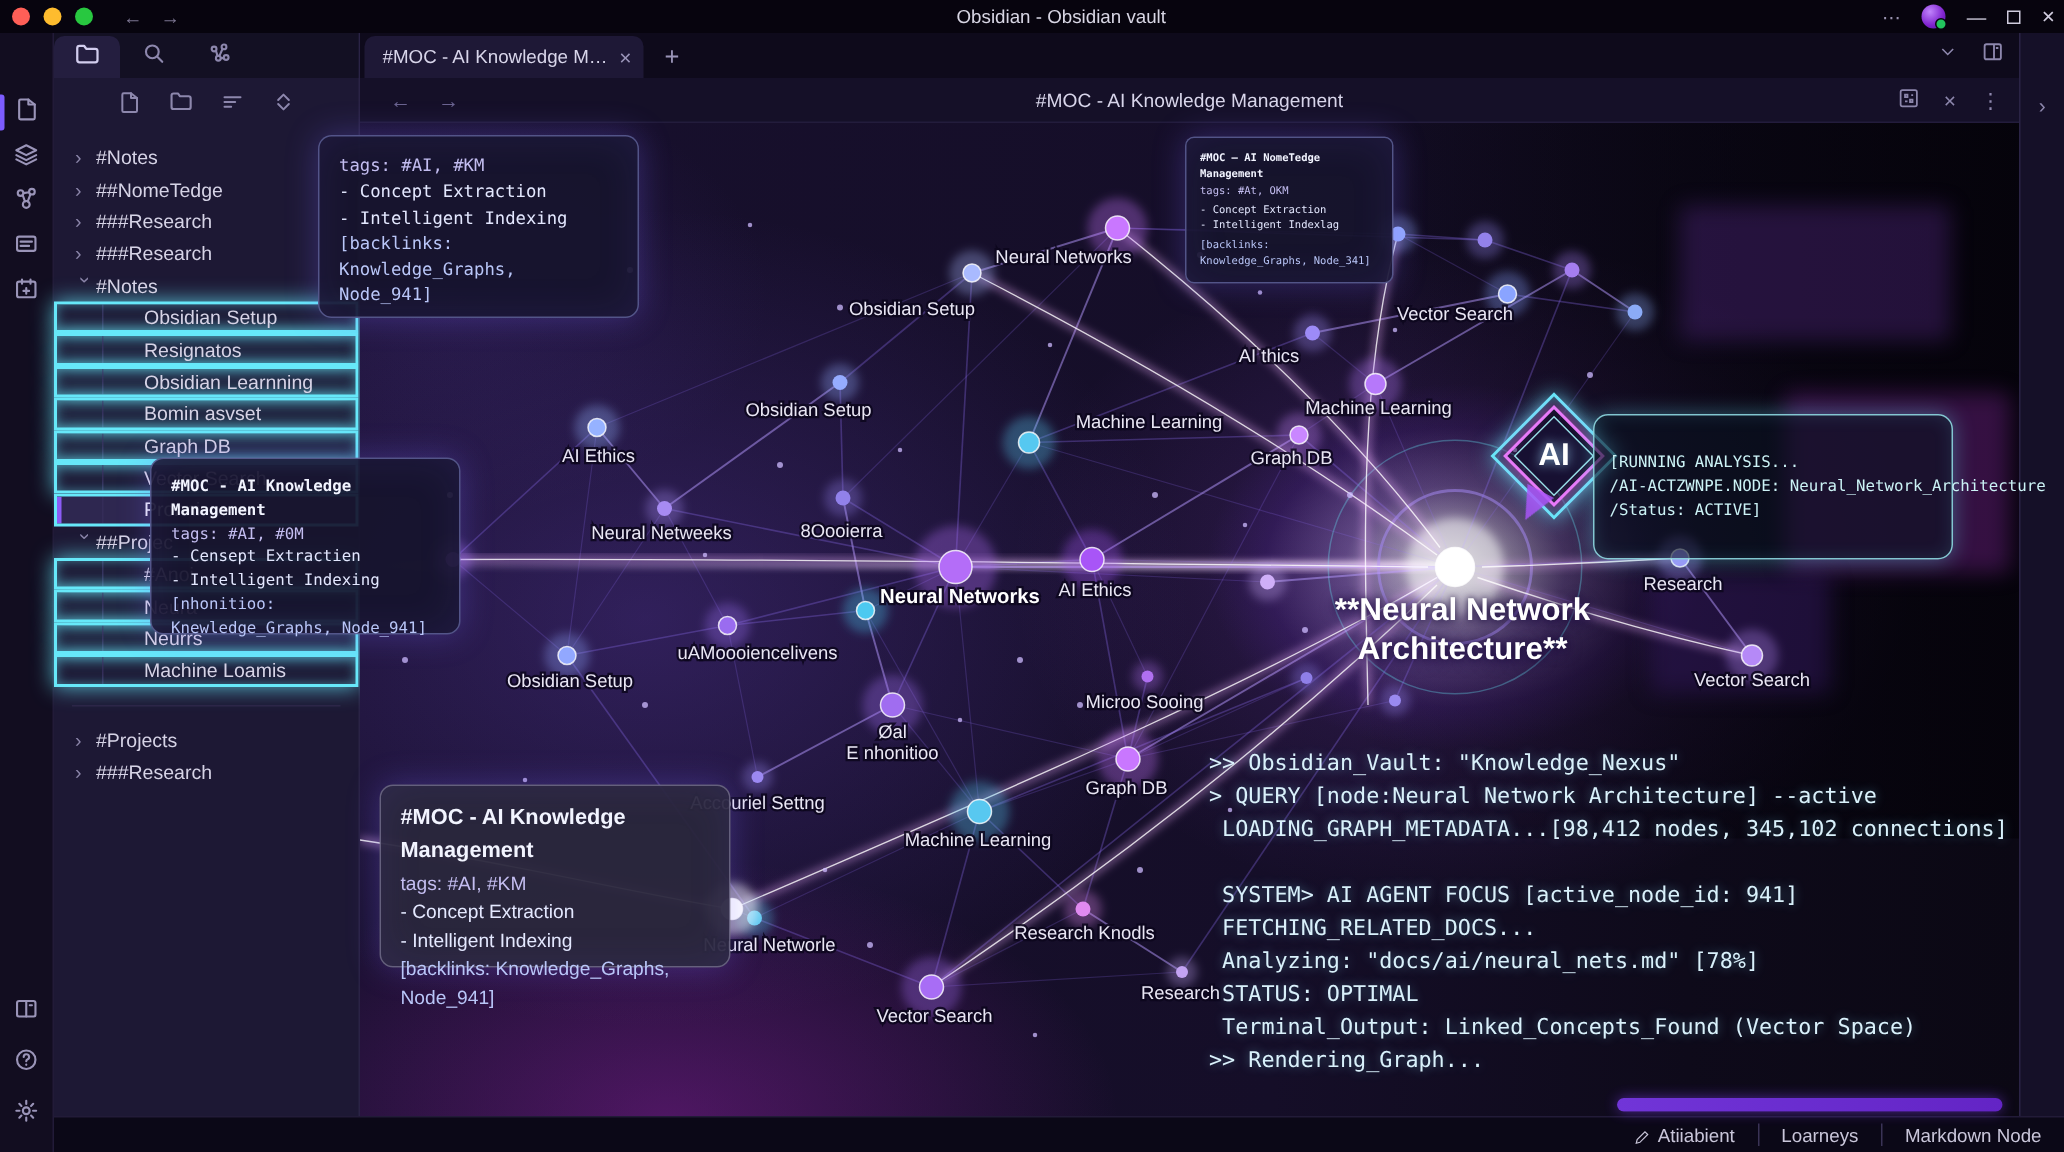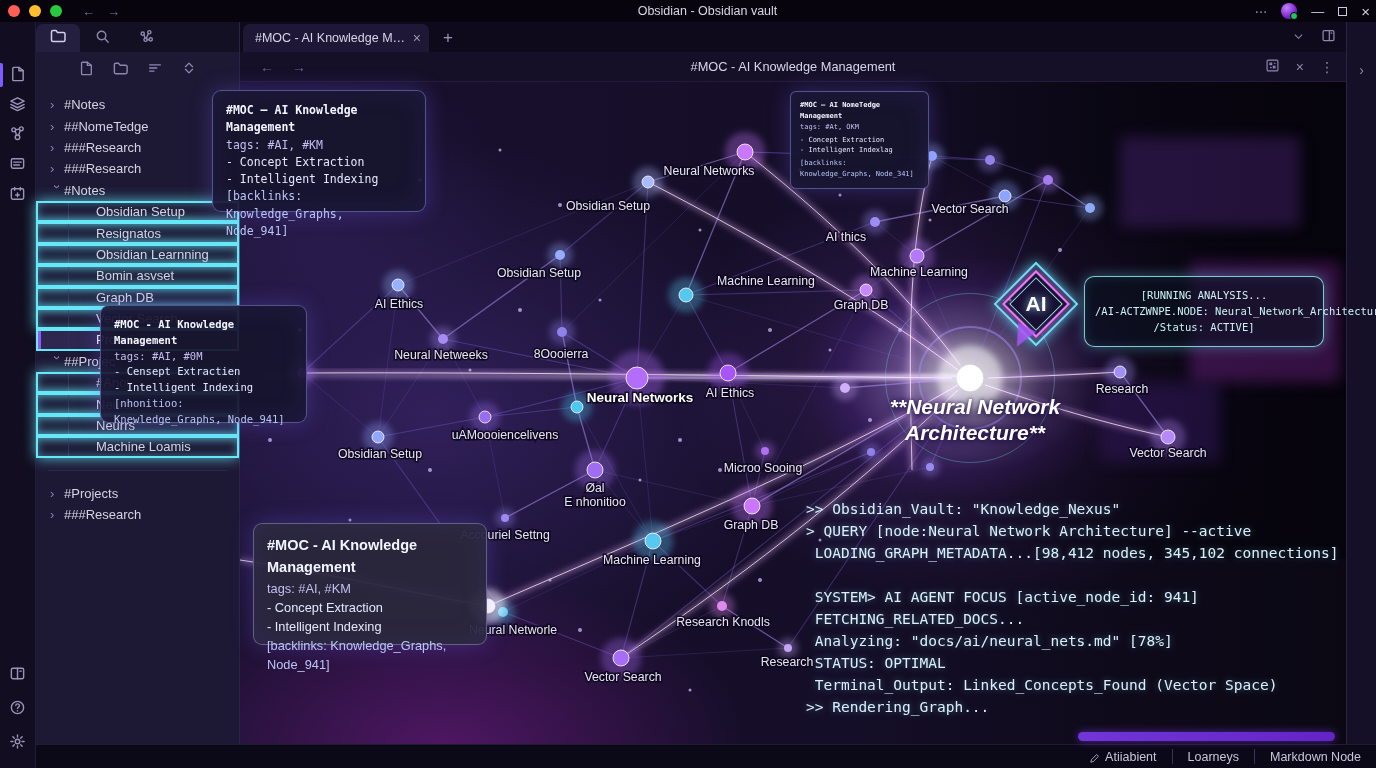--- a/index.html
+++ b/index.html
@@ -80,21 +80,21 @@
   }
   .server-shade { position:absolute; right:0; top:0; width:40%; height:72%;
     background:linear-gradient(90deg, transparent 0%, rgba(5,3,12,.45) 45%, rgba(4,2,9,.8) 100%); }
   .blob { position:absolute; filter:blur(7px); border-radius:4px; }
   .beam { position:absolute; left:0; top:293px; width:735px; height:4px; filter:blur(2px);
     background:linear-gradient(90deg, rgba(255,255,255,0), rgba(236,222,255,.45) 55%, rgba(255,255,255,.95)); }
   .ring { position:absolute; border-radius:50%; }
   .graph svg.net { position:absolute; inset:0; width:100%; height:100%; }
   .center-label { position:absolute; left:535px; top:312px; width:400px; text-align:center;
     font-size:21px; font-weight:bold; color:#ffffff; line-height:1.22;
-    text-shadow:0 2px 10px rgba(30,10,70,.95), 0 0 4px rgba(20,10,50,.8);font-style:italic; }
+    text-shadow:0 2px 10px rgba(30,10,70,.95), 0 0 4px rgba(20,10,50,.8); }
 
   
   .overlay { position:absolute; inset:0; pointer-events:none; }
   .card { position:absolute; background:rgba(23,20,45,.93); border:1px solid rgba(143,150,228,.5);
     border-radius:9px; box-shadow:0 0 22px rgba(122,102,255,.30), inset 0 0 28px rgba(92,72,185,.14);
     color:#e4e8ff; padding:11px 13px; display:flex; flex-direction:column; justify-content:space-between; }
   .card .card-title { font-weight:bold; color:#f2f4ff; }
   .card .card-tags { color:#c3bdf0; }
   .card .card-backlinks { color:#b9c6f8; }
   .card.mono-lg { font:11.5px/1.5 "DejaVu Sans Mono",monospace; }
@@ -108,24 +108,24 @@
   .diam { position:absolute; transform:rotate(45deg); }
   .d1 { inset:0; border:2px solid #67e8f9; box-shadow:0 0 14px rgba(103,232,249,.8), inset 0 0 8px rgba(103,232,249,.5); background:rgba(20,12,40,.4); }
   .d2 { inset:6px; border:2px solid #e879f9; box-shadow:0 0 10px rgba(232,121,249,.7); }
   .d3 { inset:11px; background:#171032; border:1px solid #9adfe8; }
   .ai-txt { position:absolute; inset:0; display:flex; align-items:center; justify-content:center;
     color:#ffffff; font-weight:bold; font-size:21px; text-shadow:0 0 8px rgba(160,220,255,.9); }
   .ai-tail { position:absolute; left:6px; top:52px; width:0; height:0;
     border-left:10px solid transparent; border-right:10px solid transparent;
     border-top:22px solid rgba(168,85,247,.85); transform:rotate(28deg); filter:blur(.4px); }
 
-  .analysis { position:absolute; left:1084px; top:276px; width:240px; padding:11px 10px;
+  .analysis { position:absolute; left:1062px; top:276px; width:240px; padding:24px 10px;
     border:1.5px solid rgba(152,233,240,.85); border-radius:10px; background:rgba(9,17,32,.62);
     box-shadow:0 0 14px rgba(100,220,240,.4), inset 0 0 12px rgba(100,220,240,.14);
-    color:#ccf3f6; font:10.5px/1.5 "DejaVu Sans Mono",monospace; white-space:pre;text-align:center; }
+    color:#ccf3f6; font:10.5px/1.5 "DejaVu Sans Mono",monospace; white-space:pre; }
 
   .terminal { position:absolute; left:806px; top:498px; width:542px;
     color:#d9f1fb; font:14.5px/1.52 "DejaVu Sans Mono",monospace; white-space:pre;
     text-shadow:0 0 7px rgba(128,219,250,.45); }
 
   .scroll-pill { position:absolute; left:1078px; top:732px; width:257px; height:9px; border-radius:5px;
     background:linear-gradient(90deg,#7c3aed,#6d28d9); box-shadow:0 0 9px rgba(124,58,237,.65); opacity:.9; }
 
   
   .rightstrip { position:absolute; right:0; top:22px; width:30px; bottom:24px; background:#151028;
@@ -638,21 +638,20 @@
       </div>
       <div class="sb-item">
         <span>Markdown Node</span>
       </div>
     </div>
 
   <div class="overlay">
     <div id="cards-root">
         <div class="card mono-lg" style="left: 212px; top: 90px; width: 214px; height: 122px;">
           <div>
-            <div class="card-title">#MOC – AI Knowledge Management</div>
             <div class="card-tags">tags: #AI, #KM</div>
           </div>
           <div>
             <div>- Concept Extraction</div>
             <div>- Intelligent Indexing</div>
           </div>
           <div class="card-backlinks">[backlinks: Knowledge_Graphs, Node_941]</div>
         </div>
         <div class="card mono-md" style="left: 100px; top: 305px; width: 207px; height: 118px;">
           <div>

